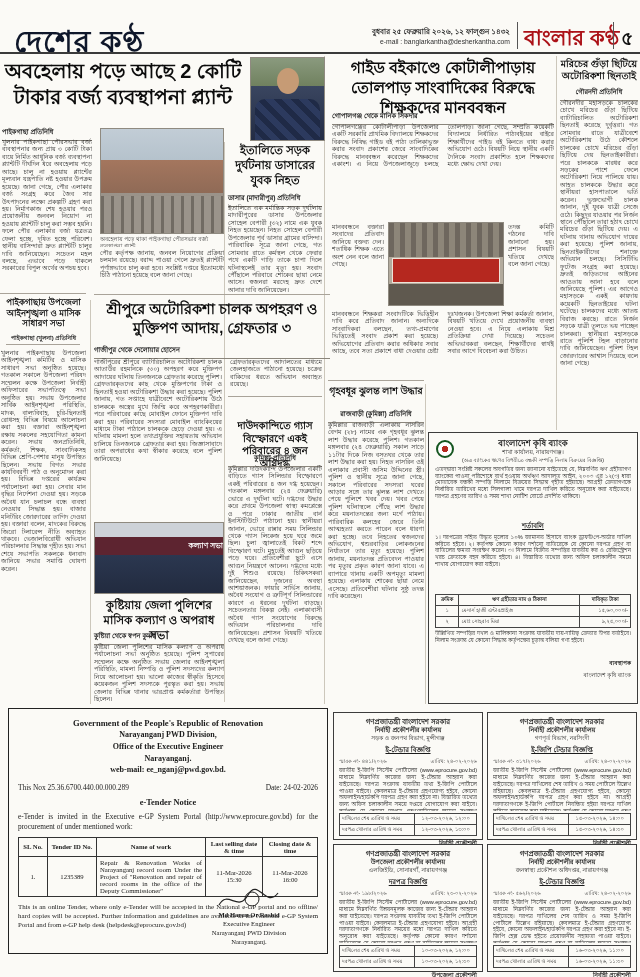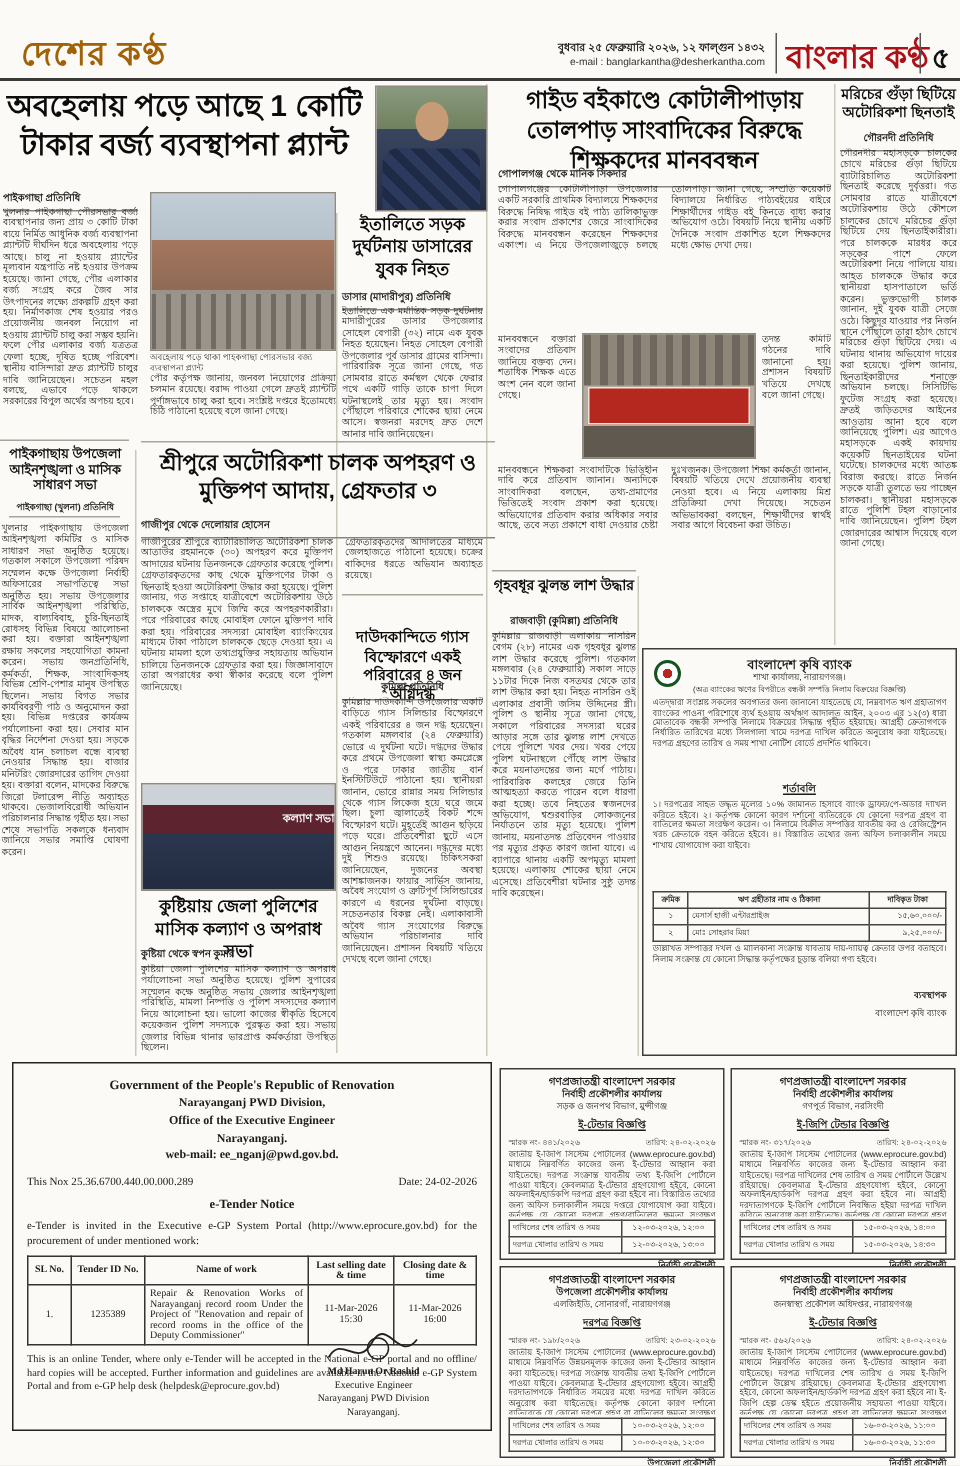--- a/index.html
+++ b/index.html
@@ -4,21 +4,21 @@
 <style>
   html,body{margin:0;padding:0;background:#e8e6e0;}
   #page{position:relative;width:640px;height:977px;background:#fbfaf6;margin:0 auto;
         font-family:"Liberation Sans",sans-serif;color:#1b1b1b;overflow:hidden;}
   .abs{position:absolute;}
   .b{font-weight:bold;}
   .ctr{text-align:center;}
   .rt{text-align:right;}
   .clip{overflow:hidden;}
   
-  .m-left{font-size:22px;font-weight:bold;letter-spacing:1px;color:#a16207;}
+  .m-left{font-size:30px;font-weight:bold;letter-spacing:1px;color:#0f172a;}
   .m-date{font-size:7.2px;font-weight:bold;color:#222;line-height:1.5;}
   .m-email{font-size:6.8px;font-weight:normal;color:#333;}
   .m-right{font-size:21px;font-weight:bold;color:#ab1117;}
   .m-num{font-size:19px;font-weight:bold;color:#111;}
   .vbar{width:1px;background:#555;}
   .mrule{height:2px;background:#3a3a3a;}
   
   .h-xl{font-size:20px;line-height:1.3;font-weight:bold;color:#0c0c0c;}
   .h-lg{font-size:15.5px;line-height:1.3;font-weight:bold;color:#0c0c0c;}
   .h-md{font-size:11.5px;line-height:1.3;font-weight:bold;color:#0c0c0c;}
@@ -88,21 +88,21 @@
   <div class="abs vbar" style="left:613px;top:22px;height:27px;"></div>
   <div class="abs m-num" style="left:621px;top:24px;">৫</div>
   <div class="abs mrule" style="left:0;top:52px;width:640px;"></div>
 
   <div class="abs vr" style="left:224px;top:142px;height:560px;"></div>
   <div class="abs vr" style="left:324px;top:56px;height:648px;"></div>
   <div class="abs vr" style="left:425px;top:384px;height:320px;"></div>
   <div class="abs vr" style="left:556px;top:56px;height:374px;"></div>
   <div class="abs vr" style="left:90px;top:300px;height:404px;"></div>
 
-  <div class="abs h-xl ctr" style="left:2px;top:58px;width:242px;">অবহেলায় পড়ে আছে 1 কোটি টাকার বর্জ্য ব্যবস্থাপনা প্ল্যান্ট</div>
+  <div class="abs h-xl ctr" style="left:2px;top:58px;width:242px;">অবহেলায় পড়ে আছে 2 কোটি টাকার বর্জ্য ব্যবস্থাপনা প্ল্যান্ট</div>
   <div class="photo ph-portrait" style="left:250px;top:57px;width:75px;height:84px;">
     <div class="face"></div>
     <div class="torso"></div>
   </div>
   <div class="abs byline" style="left:2px;top:126px;width:90px;">পাইকগাছা প্রতিনিধি</div>
   <div class="abs micro clip" style="left:2px;top:138px;width:90px;height:154px;">খুলনার পাইকগাছা পৌরসভার বর্জ্য ব্যবস্থাপনার জন্য প্রায় ৩ কোটি টাকা ব্যয়ে নির্মিত আধুনিক বর্জ্য ব্যবস্থাপনা প্ল্যান্টটি দীর্ঘদিন ধরে অবহেলায় পড়ে আছে। চালু না হওয়ায় প্ল্যান্টের মূল্যবান যন্ত্রপাতি নষ্ট হওয়ার উপক্রম হয়েছে। জানা গেছে, পৌর এলাকার বর্জ্য সংগ্রহ করে জৈব সার উৎপাদনের লক্ষ্যে প্রকল্পটি গ্রহণ করা হয়। নির্মাণকাজ শেষ হওয়ার পরও প্রয়োজনীয় জনবল নিয়োগ না হওয়ায় প্ল্যান্টটি চালু করা সম্ভব হয়নি। ফলে পৌর এলাকার বর্জ্য যত্রতত্র ফেলা হচ্ছে, দূষিত হচ্ছে পরিবেশ। স্থানীয় বাসিন্দারা দ্রুত প্ল্যান্টটি চালুর দাবি জানিয়েছেন। সচেতন মহল বলছে, এভাবে পড়ে থাকলে সরকারের বিপুল অর্থের অপচয় হবে।</div>
   <div class="photo ph-plant" style="left:100px;top:128px;width:124px;height:106px;">
     <div class="gate"></div>
   </div>
   <div class="abs cap clip" style="left:100px;top:236px;width:124px;height:11px;">অবহেলায় পড়ে থাকা পাইকগাছা পৌরসভার বর্জ্য ব্যবস্থাপনা প্ল্যান্ট</div>

